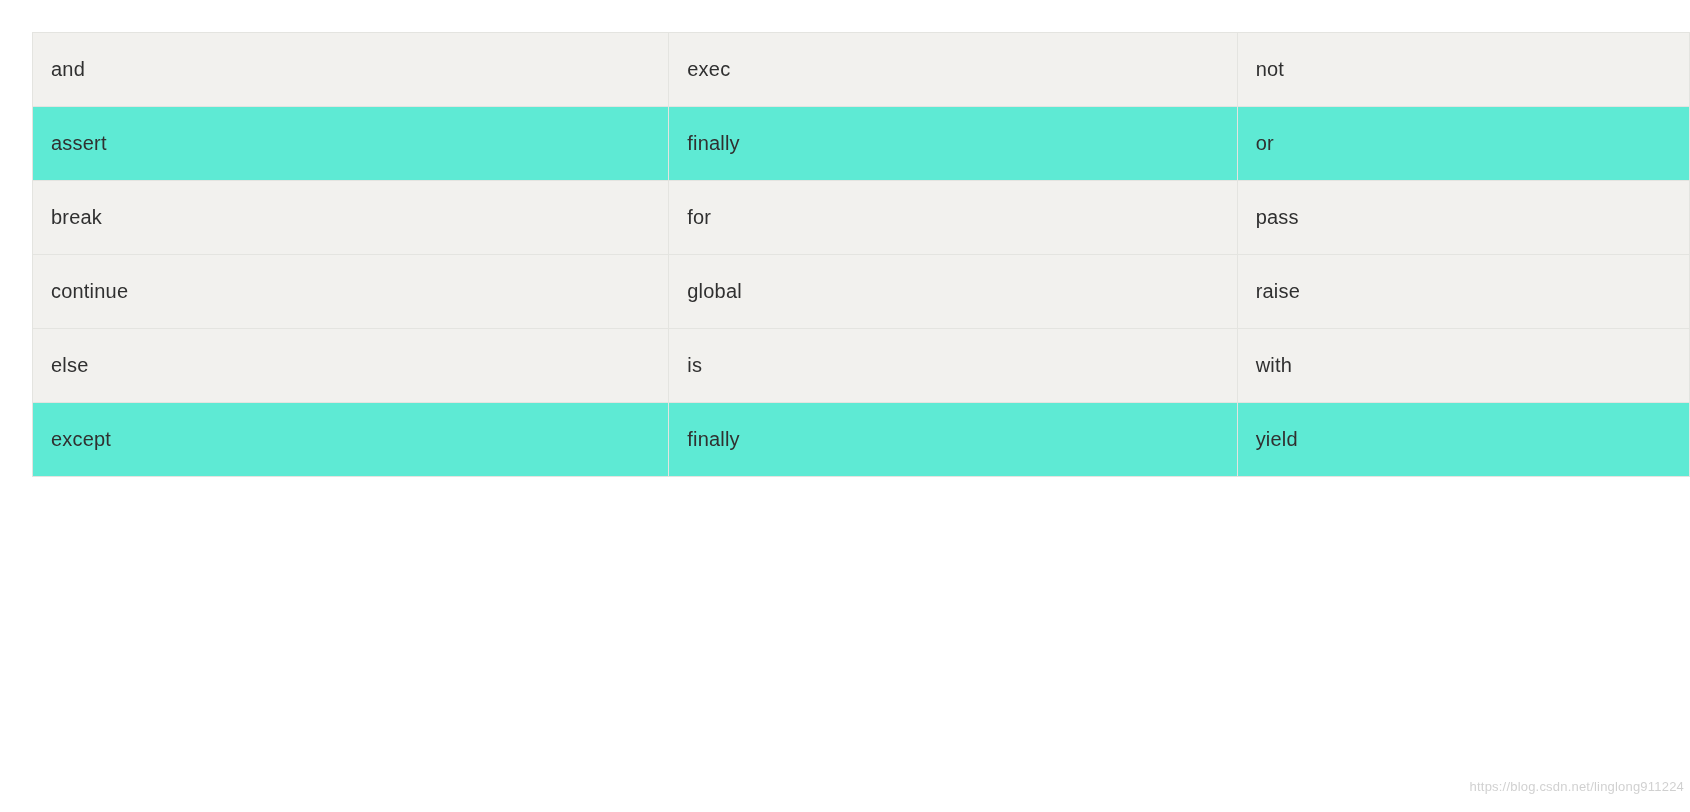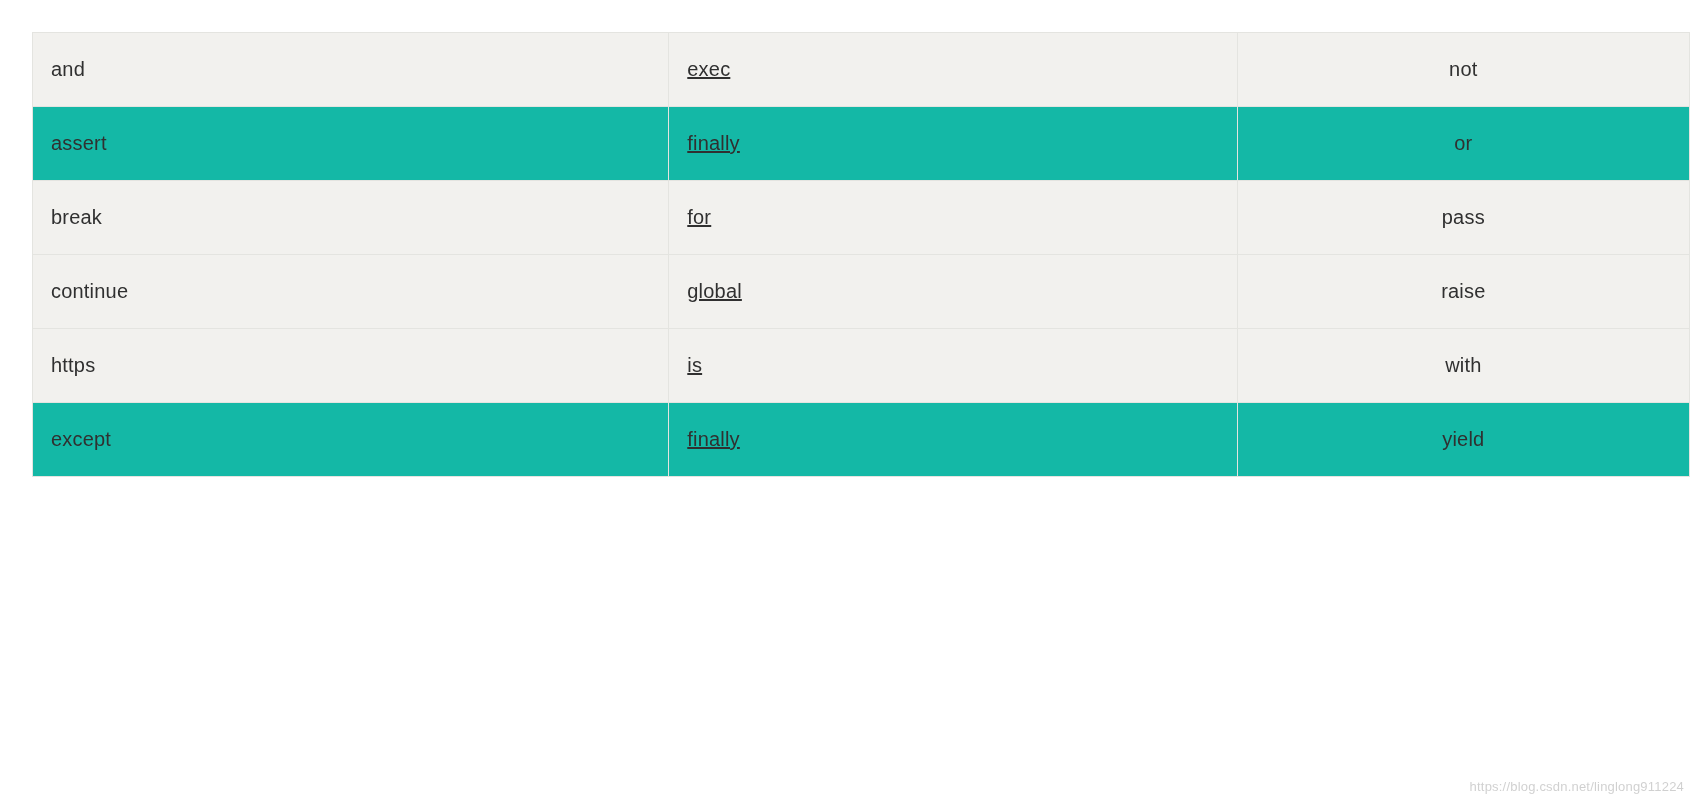--- a/index.html
+++ b/index.html
@@ -29,25 +29,25 @@
       font-size: 20px;
       color: #303030;
       vertical-align: middle;
       height: 74px;
       letter-spacing: 0.2px;
     }
     tr.alt td {
       background: #f2f1ee;
     }
     tr.norm td {
-      background: #14b8a6;
+      background: #5eead4;
     }
     td.col1 { width: 38.4%; }
-    td.col2 { width: 34.3%; text-decoration: underline; }
-    td.col3 { width: 27.3%; text-align: center; }
+    td.col2 { width: 34.3%; }
+    td.col3 { width: 27.3%; }
     .watermark {
       position: absolute;
       right: 6px;
       bottom: 18px;
       font-size: 13px;
       color: rgba(120,120,120,0.35);
       letter-spacing: 0.2px;
       pointer-events: none;
     }
   </style>
@@ -71,21 +71,21 @@
         <td class="col1">break</td>
         <td class="col2">for</td>
         <td class="col3">pass</td>
       </tr>
       <tr class="alt">
         <td class="col1">continue</td>
         <td class="col2">global</td>
         <td class="col3">raise</td>
       </tr>
       <tr class="alt">
-        <td class="col1">https</td>
+        <td class="col1">else</td>
         <td class="col2">is</td>
         <td class="col3">with</td>
       </tr>
       <tr class="norm">
         <td class="col1">except</td>
         <td class="col2">finally</td>
         <td class="col3">yield</td>
       </tr>
     </tbody>
   </table>

